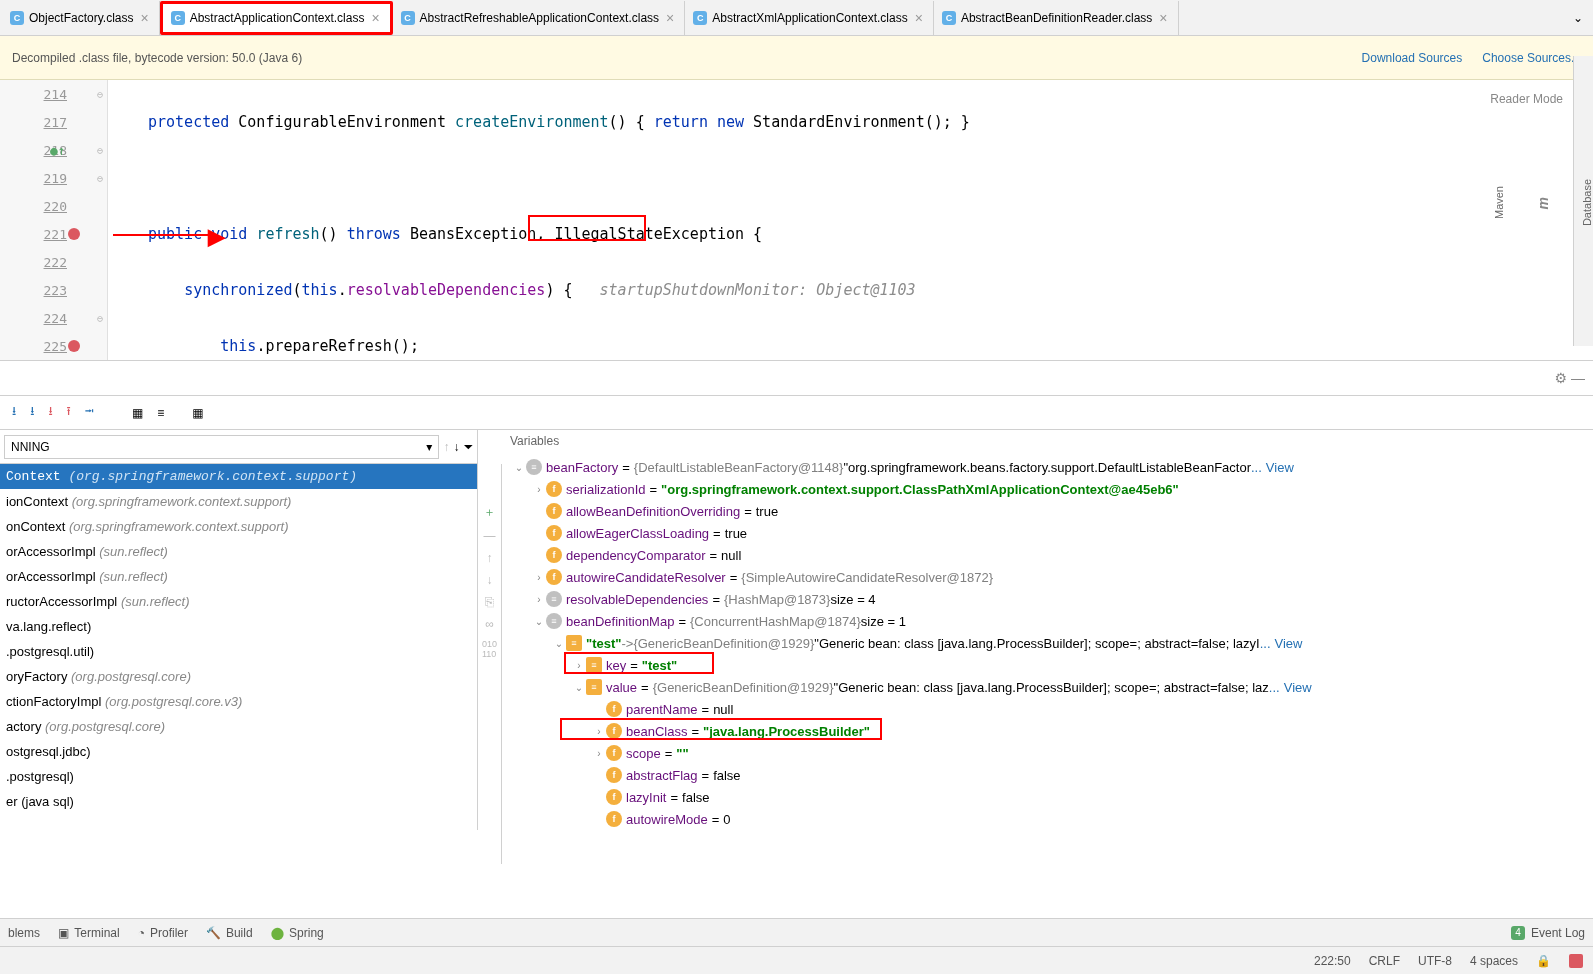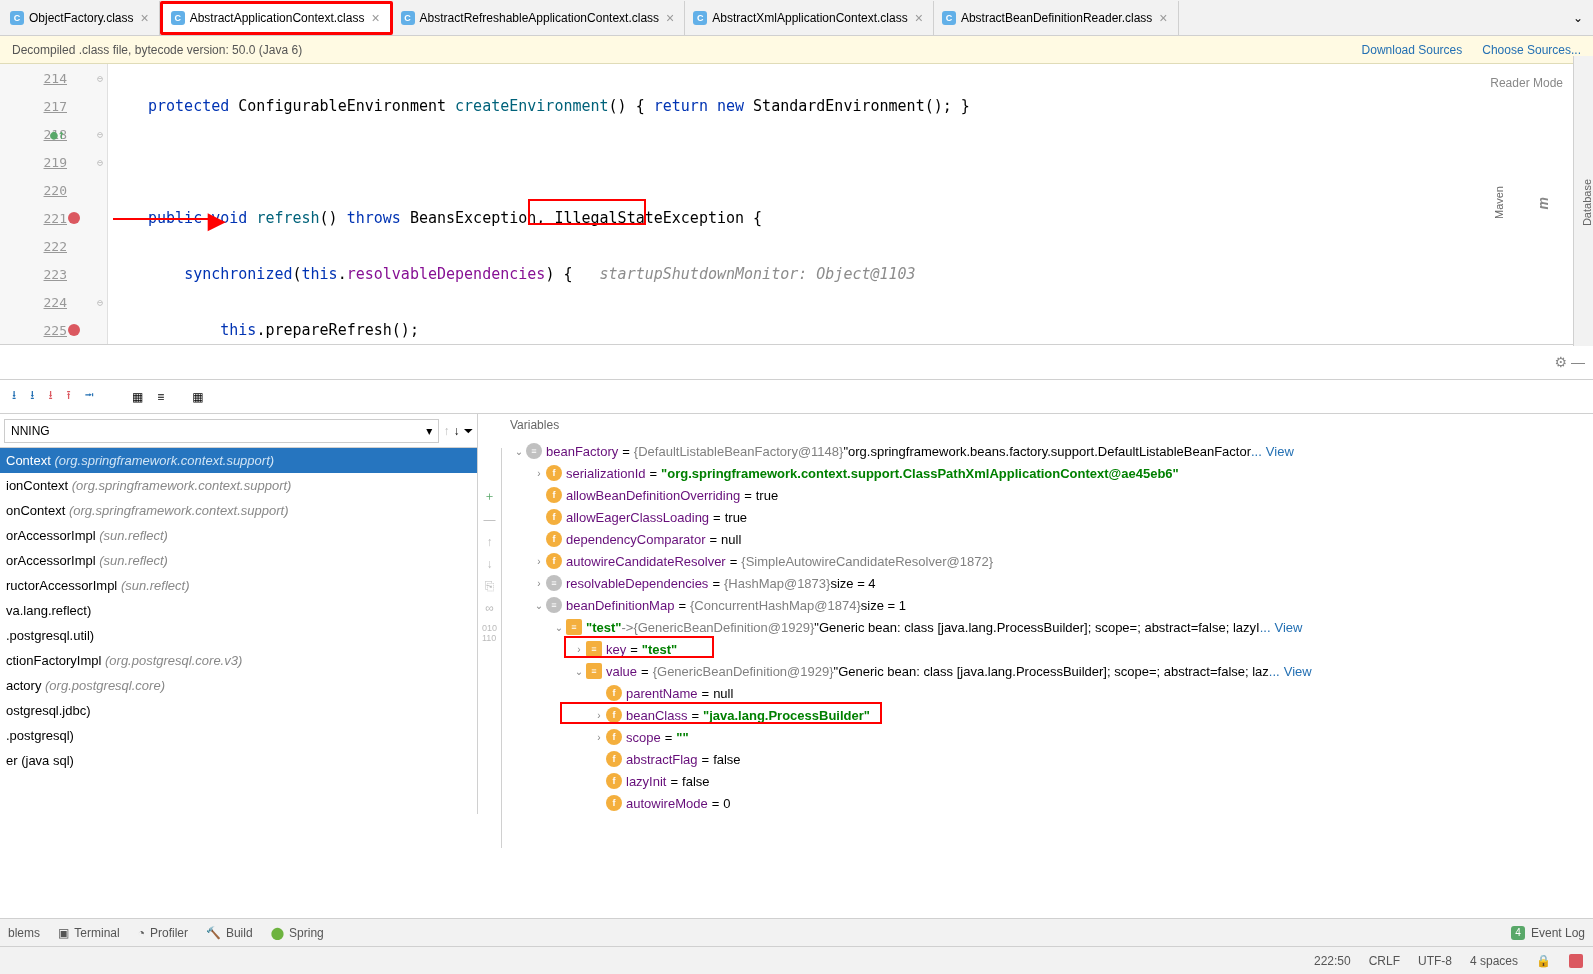--- a/index.html
+++ b/index.html
@@ -5,21 +5,21 @@
 * { margin: 0; padding: 0; box-sizing: border-box; }
 body { font-family: "Segoe UI", Arial, sans-serif; font-size: 12px; background: #fff; color: #000; overflow: hidden; width: 1593px; height: 974px; position: relative; }
 
 .tabs-bar { display: flex; align-items: center; background: #f2f2f2; border-bottom: 1px solid #d0d0d0; height: 36px; padding-left: 2px; }
 .tab { display: flex; align-items: center; padding: 0 8px; height: 34px; border-right: 1px solid #d0d0d0; cursor: pointer; gap: 5px; }
 .tab.active { background: #fff; border: 3px solid #ff0000; border-radius: 2px; }
 .tab-close { color: #999; font-size: 14px; padding: 0 2px; }
 .c-icon { width: 14px; height: 14px; background: #62b0e8; border-radius: 3px; display: inline-flex; align-items: center; justify-content: center; color: #fff; font-size: 9px; font-weight: bold; }
 .dropdown-arrow { margin-left: auto; padding: 0 10px; }
 
-.info-bar { background: #fffae3; border-bottom: 1px solid #e0dcb8; height: 28px; display: flex; align-items: center; padding: 0 12px; font-size: 12px; color: #555; }
+.info-bar { background: #fffae3; border-bottom: 1px solid #e0dcb8; height: 44px; display: flex; align-items: center; padding: 0 12px; font-size: 12px; color: #555; }
 .info-bar .links { margin-left: auto; display: flex; gap: 20px; }
 .info-bar .links a { color: #2470b3; text-decoration: none; }
 
 .editor-area { display: flex; height: 280px; position: relative; background: #fff; }
 .gutter { width: 108px; background: #f7f7f7; border-right: 1px solid #e0e0e0; font-family: "Consolas", monospace; font-size: 13px; color: #999; text-decoration: underline; }
 .gutter-line { height: 28px; display: flex; align-items: center; justify-content: flex-end; padding-right: 40px; position: relative; }
 .gutter-line .bp { position: absolute; left: 68px; width: 12px; height: 12px; background: #db5860; border-radius: 50%; }
 .gutter-line .fold { position: absolute; right: 4px; color: #bbb; font-size: 10px; }
 .gutter-line .arrow-up { position: absolute; left: 50px; color: #59a869; font-size: 13px; }
 
@@ -47,21 +47,21 @@
 .gear-icon, .min-icon { color: #888; font-size: 14px; }
 
 .toolbar3 { height: 34px; border-bottom: 1px solid #d0d0d0; display: flex; align-items: center; padding: 0 12px; gap: 14px; }
 
 .debug-area { display: flex; height: 400px; }
 .frames-panel { width: 478px; border-right: 1px solid #d0d0d0; display: flex; flex-direction: column; }
 .frames-header { display: flex; align-items: center; height: 34px; border-bottom: 1px solid #d0d0d0; padding: 0 4px; gap: 4px; }
 .frames-header .combo { flex: 1; border: 1px solid #ccc; height: 24px; display: flex; align-items: center; padding: 0 6px; font-size: 12px; }
 .frames-list { flex: 1; overflow-y: auto; background: #fff; position: relative; }
 .frame-item { padding: 5px 6px; font-size: 13px; white-space: nowrap; }
-.frame-item.selected { background: #2675bf; color: #fff; }
+.frame-item.selected { background: #2675bf; color: #fff; font-family: Liberation Mono, monospace; }
 .frame-item .pkg { font-style: italic; color: #888; }
 .frame-item.selected .pkg { color: #d0e4f5; font-style: italic; }
 .frames-scroll-icons { position: absolute; right: 0; top: 34px; width: 14px; display: flex; flex-direction: column; gap: 8px; padding-top: 8px; align-items: center; color: #999; }
 
 .vars-panel { flex: 1; display: flex; flex-direction: column; }
 .vars-header { height: 24px; padding: 4px 8px; color: #666; font-size: 12px; }
 .vars-tree { flex: 1; overflow-y: auto; font-size: 13px; padding: 2px 0; }
 .tree-row { display: flex; align-items: center; height: 22px; white-space: nowrap; }
 .tree-indent { display: inline-block; }
 .tree-toggle { width: 14px; color: #888; font-size: 10px; cursor: pointer; text-align: center; }
@@ -225,20 +225,21 @@
     </div>
     <div class="frames-list" id="frames-list">
         <div class="frame-item selected"><span>Context</span> <span class="pkg">(org.springframework.context.support)</span></div>
         <div class="frame-item"><span>ionContext</span> <span class="pkg">(org.springframework.context.support)</span></div>
         <div class="frame-item"><span>onContext</span> <span class="pkg">(org.springframework.context.support)</span></div>
         <div class="frame-item"><span>orAccessorImpl</span> <span class="pkg">(sun.reflect)</span></div>
         <div class="frame-item"><span>orAccessorImpl</span> <span class="pkg">(sun.reflect)</span></div>
         <div class="frame-item"><span>ructorAccessorImpl</span> <span class="pkg">(sun.reflect)</span></div>
         <div class="frame-item"><span>va.lang.reflect)</span> <span class="pkg"></span></div>
         <div class="frame-item"><span>.postgresql.util)</span> <span class="pkg"></span></div>
+        <div class="frame-item"><span>oryFactory</span> <span class="pkg">(org.postgresql.core)</span></div>
         <div class="frame-item"><span>ctionFactoryImpl</span> <span class="pkg">(org.postgresql.core.v3)</span></div>
         <div class="frame-item"><span>actory</span> <span class="pkg">(org.postgresql.core)</span></div>
         <div class="frame-item"><span>ostgresql.jdbc)</span> <span class="pkg"></span></div>
         <div class="frame-item"><span>.postgresql)</span> <span class="pkg"></span></div>
         <div class="frame-item"><span>er (java sql)</span> <span class="pkg"></span></div>
       </div>
   </div>
   <div class="frames-scroll-icons" style="position:relative; width:24px; border-right:1px solid #d0d0d0; padding-top:40px;">
     <span style="color:#59a869">＋</span>
     <span style="color:#bbb">—</span>

